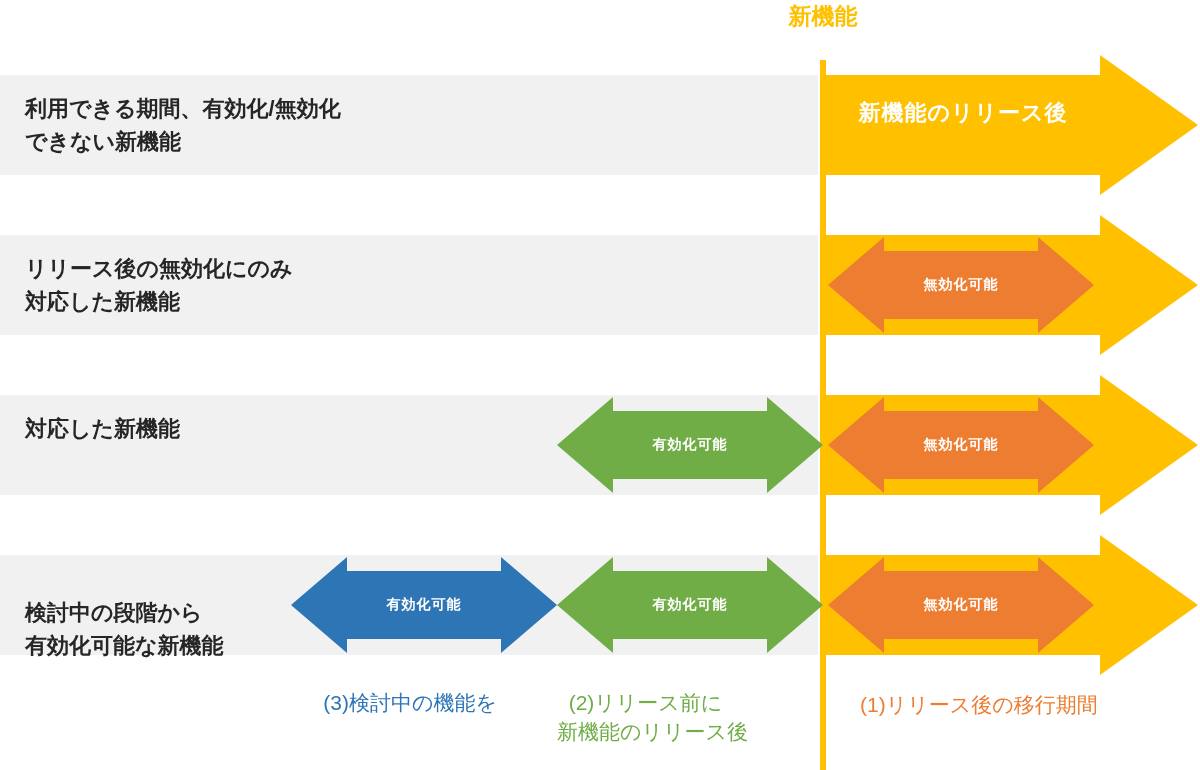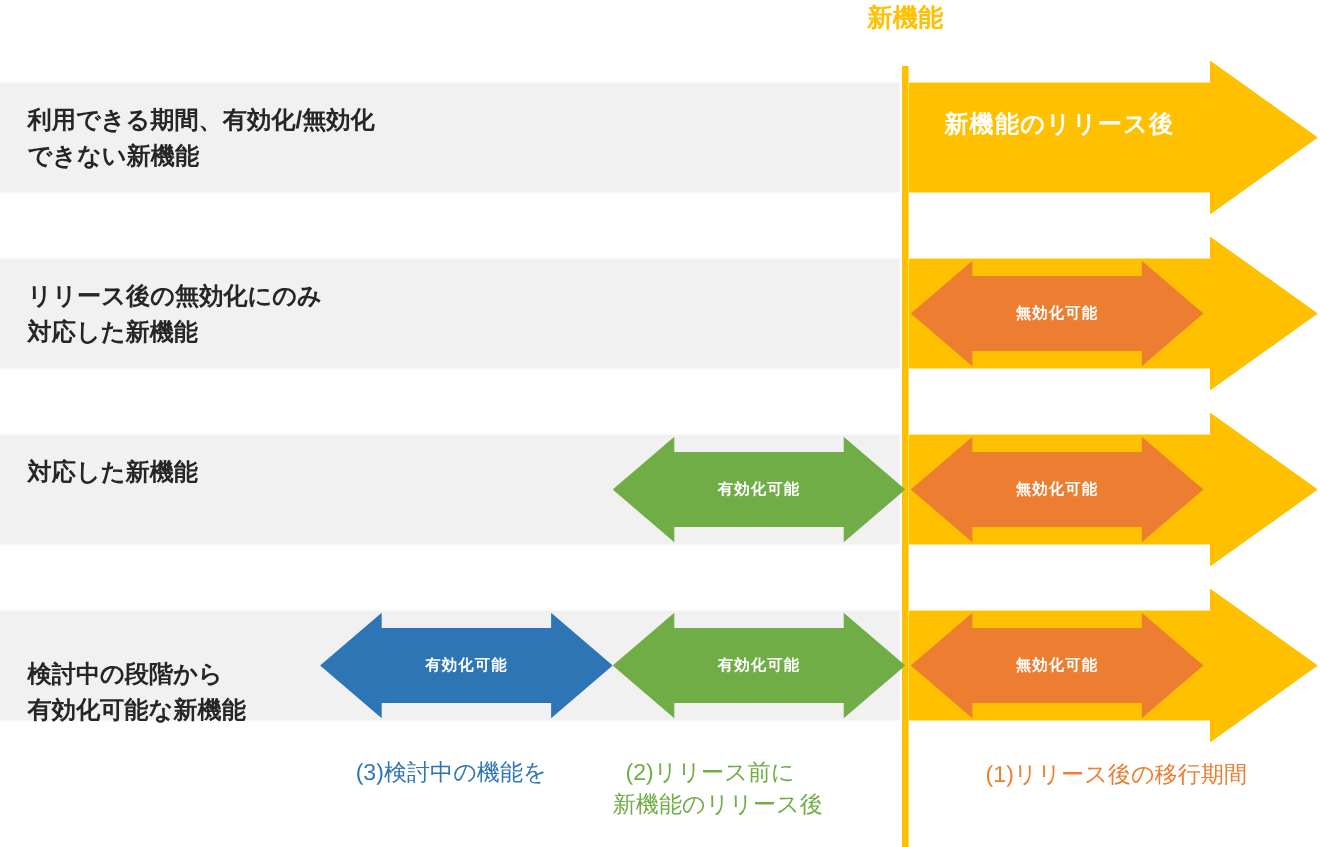--- a/index.html
+++ b/index.html
@@ -36,21 +36,21 @@
     display:flex;align-items:center;justify-content:center;
     color:var(--arrow_text);font-weight:bold;font-size:14px;letter-spacing:1px;white-space:nowrap;
   }
   .dbl.orange{background:var(--orange);left:828px;}
   .dbl.green{background:var(--green);left:557px;}
   .dbl.blue{background:var(--blue);left:291px;}
   .legend{position:absolute;font-weight:normal;font-size:21px;line-height:29px;white-space:nowrap;}
   .legend-blue{left:250px;width:247px;top:688px;text-align:right;color:var(--blue);}
   .legend-green{left:543px;top:688px;color:var(--green);text-align:center;}
   .legend-green .indent{padding-left:14px;}
-  .legend-orange{left:860px;top:690px;color:var(--orange);margin-left:36px;}
+  .legend-orange{left:860px;top:690px;color:var(--orange);}
 </style>
 </head>
 <body>
 
 <div class="canvas">
 
   <div class="title">
     <div>新機能</div>
   </div>
   <div class="vline"></div>

